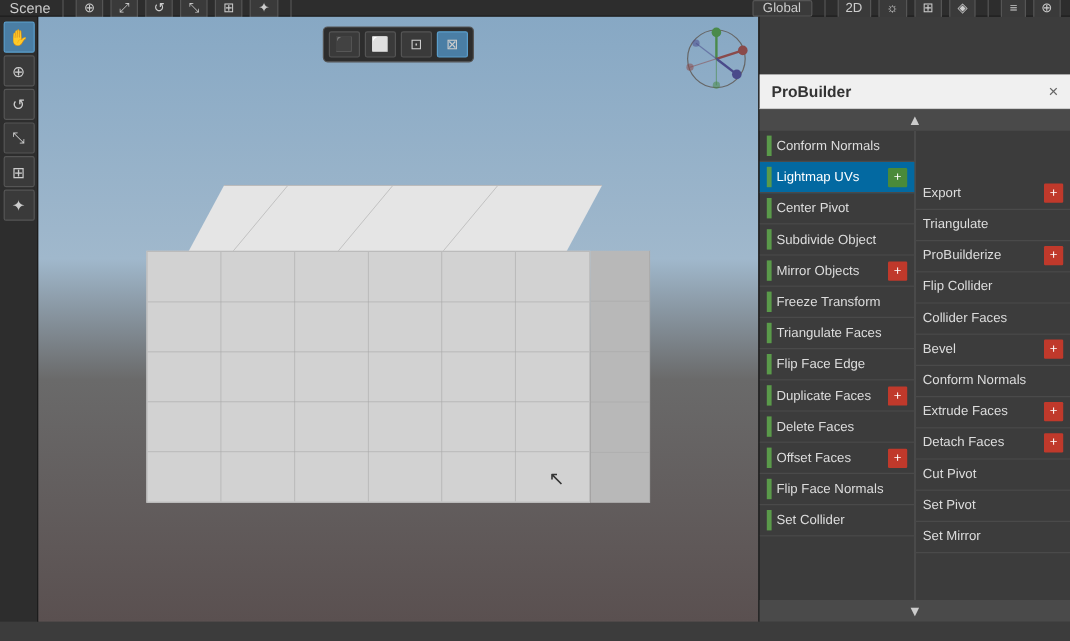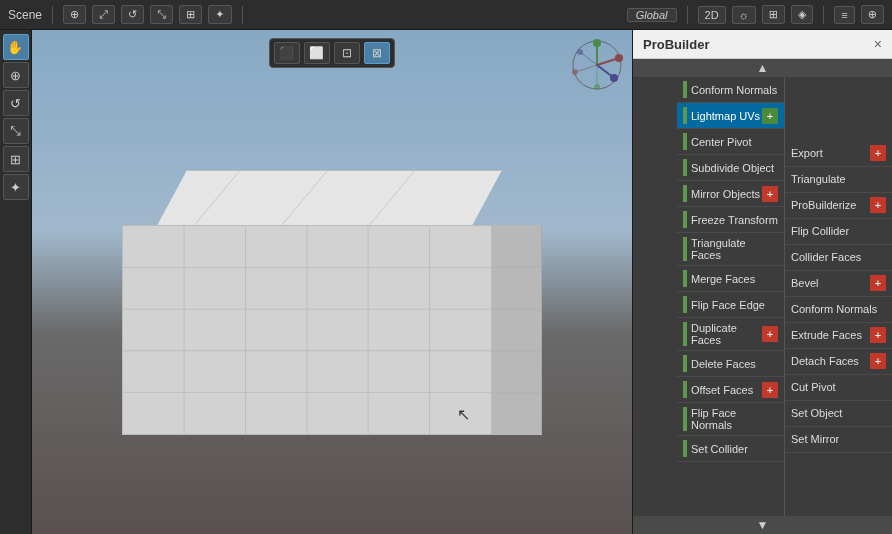--- a/index.html
+++ b/index.html
@@ -7,21 +7,21 @@
       width: 892px;
       height: 534px;
       overflow: hidden;
       font-family: Arial, sans-serif;
       font-size: 12px;
       background: #3c3c3c;
     }
 
     
     #top-bar {
-      height: 30px;
+      height: 14px;
       background: #2d2d2d;
       display: flex;
       align-items: center;
       padding: 0 8px;
       gap: 6px;
       border-bottom: 1px solid #1a1a1a;
     }
     .top-bar-label {
       color: #ccc;
       font-size: 12px;
@@ -145,20 +145,21 @@
       position: relative;
     }
 
     #pb-header {
       background: #f0f0f0;
       padding: 6px 10px;
       display: flex;
       align-items: center;
       justify-content: space-between;
       border-bottom: 1px solid #ccc;
+      margin-top: 48px;
     }
     #pb-title {
       font-weight: bold;
       font-size: 13px;
       color: #333;
     }
     #pb-close {
       cursor: pointer;
       color: #666;
       font-size: 14px;
@@ -170,21 +171,20 @@
       padding: 2px;
       cursor: pointer;
       color: #ccc;
     }
 
     
     #pb-columns {
       display: flex;
       flex: 1;
       overflow: hidden;
-      padding-left: 44px;
     }
     .pb-col {
       flex: 1;
       display: flex;
       flex-direction: column;
       border-right: 1px solid #555;
     }
     .pb-col:last-child {
       border-right: none;
       justify-content: center;
@@ -261,21 +261,21 @@
   <span class="top-bar-label">Scene</span>
   <div class="top-bar-divider"></div>
   <button class="top-bar-btn">⊕</button>
   <button class="top-bar-btn">⤢</button>
   <button class="top-bar-btn">↺</button>
   <button class="top-bar-btn">⤡</button>
   <button class="top-bar-btn">⊞</button>
   <button class="top-bar-btn">✦</button>
   <div class="top-bar-divider"></div>
   <div style="flex:1"></div>
-  <button class="top-bar-btn" style="padding:0 8px;font-style:italic;">Global</button>
+  <button class="top-bar-btn" style="padding:0 8px;">Global</button>
   <div class="top-bar-divider"></div>
   <button class="top-bar-btn">2D</button>
   <button class="top-bar-btn">☼</button>
   <button class="top-bar-btn">⊞</button>
   <button class="top-bar-btn">◈</button>
   <div class="top-bar-divider"></div>
   <button class="top-bar-btn">≡</button>
   <button class="top-bar-btn">⊕</button>
 </div>
 
@@ -405,24 +405,20 @@
           <div class="pb-item">
             <div class="pb-separator"></div>
             <span class="pb-label">Freeze Transform</span>
           </div>
           <div class="pb-item">
             <div class="pb-separator"></div>
             <span class="pb-label">Triangulate Faces</span>
           </div>
           <div class="pb-item">
             <div class="pb-separator"></div>
-            <span class="pb-label">Merge Faces</span>
-          </div>
-          <div class="pb-item">
-            <div class="pb-separator"></div>
             <span class="pb-label">Flip Face Edge</span>
           </div>
           <div class="pb-item">
             <div class="pb-separator"></div>
             <span class="pb-label">Duplicate Faces</span>
             <span class="pb-plus">+</span>
           </div>
           <div class="pb-item">
             <div class="pb-separator"></div>
             <span class="pb-label">Delete Faces</span>
@@ -472,21 +468,21 @@
             <span class="pb-plus">+</span>
           </div>
           <div class="pb-item">
             <span class="pb-label">Detach Faces</span>
             <span class="pb-plus">+</span>
           </div>
           <div class="pb-item">
             <span class="pb-label">Cut Pivot</span>
           </div>
           <div class="pb-item">
-            <span class="pb-label">Set Object</span>
+            <span class="pb-label">Set Pivot</span>
           </div>
           <div class="pb-item">
             <span class="pb-label">Set Mirror</span>
           </div>
         </div>
 
     </div>
 
     <div id="pb-scroll-down">▼</div>
 

